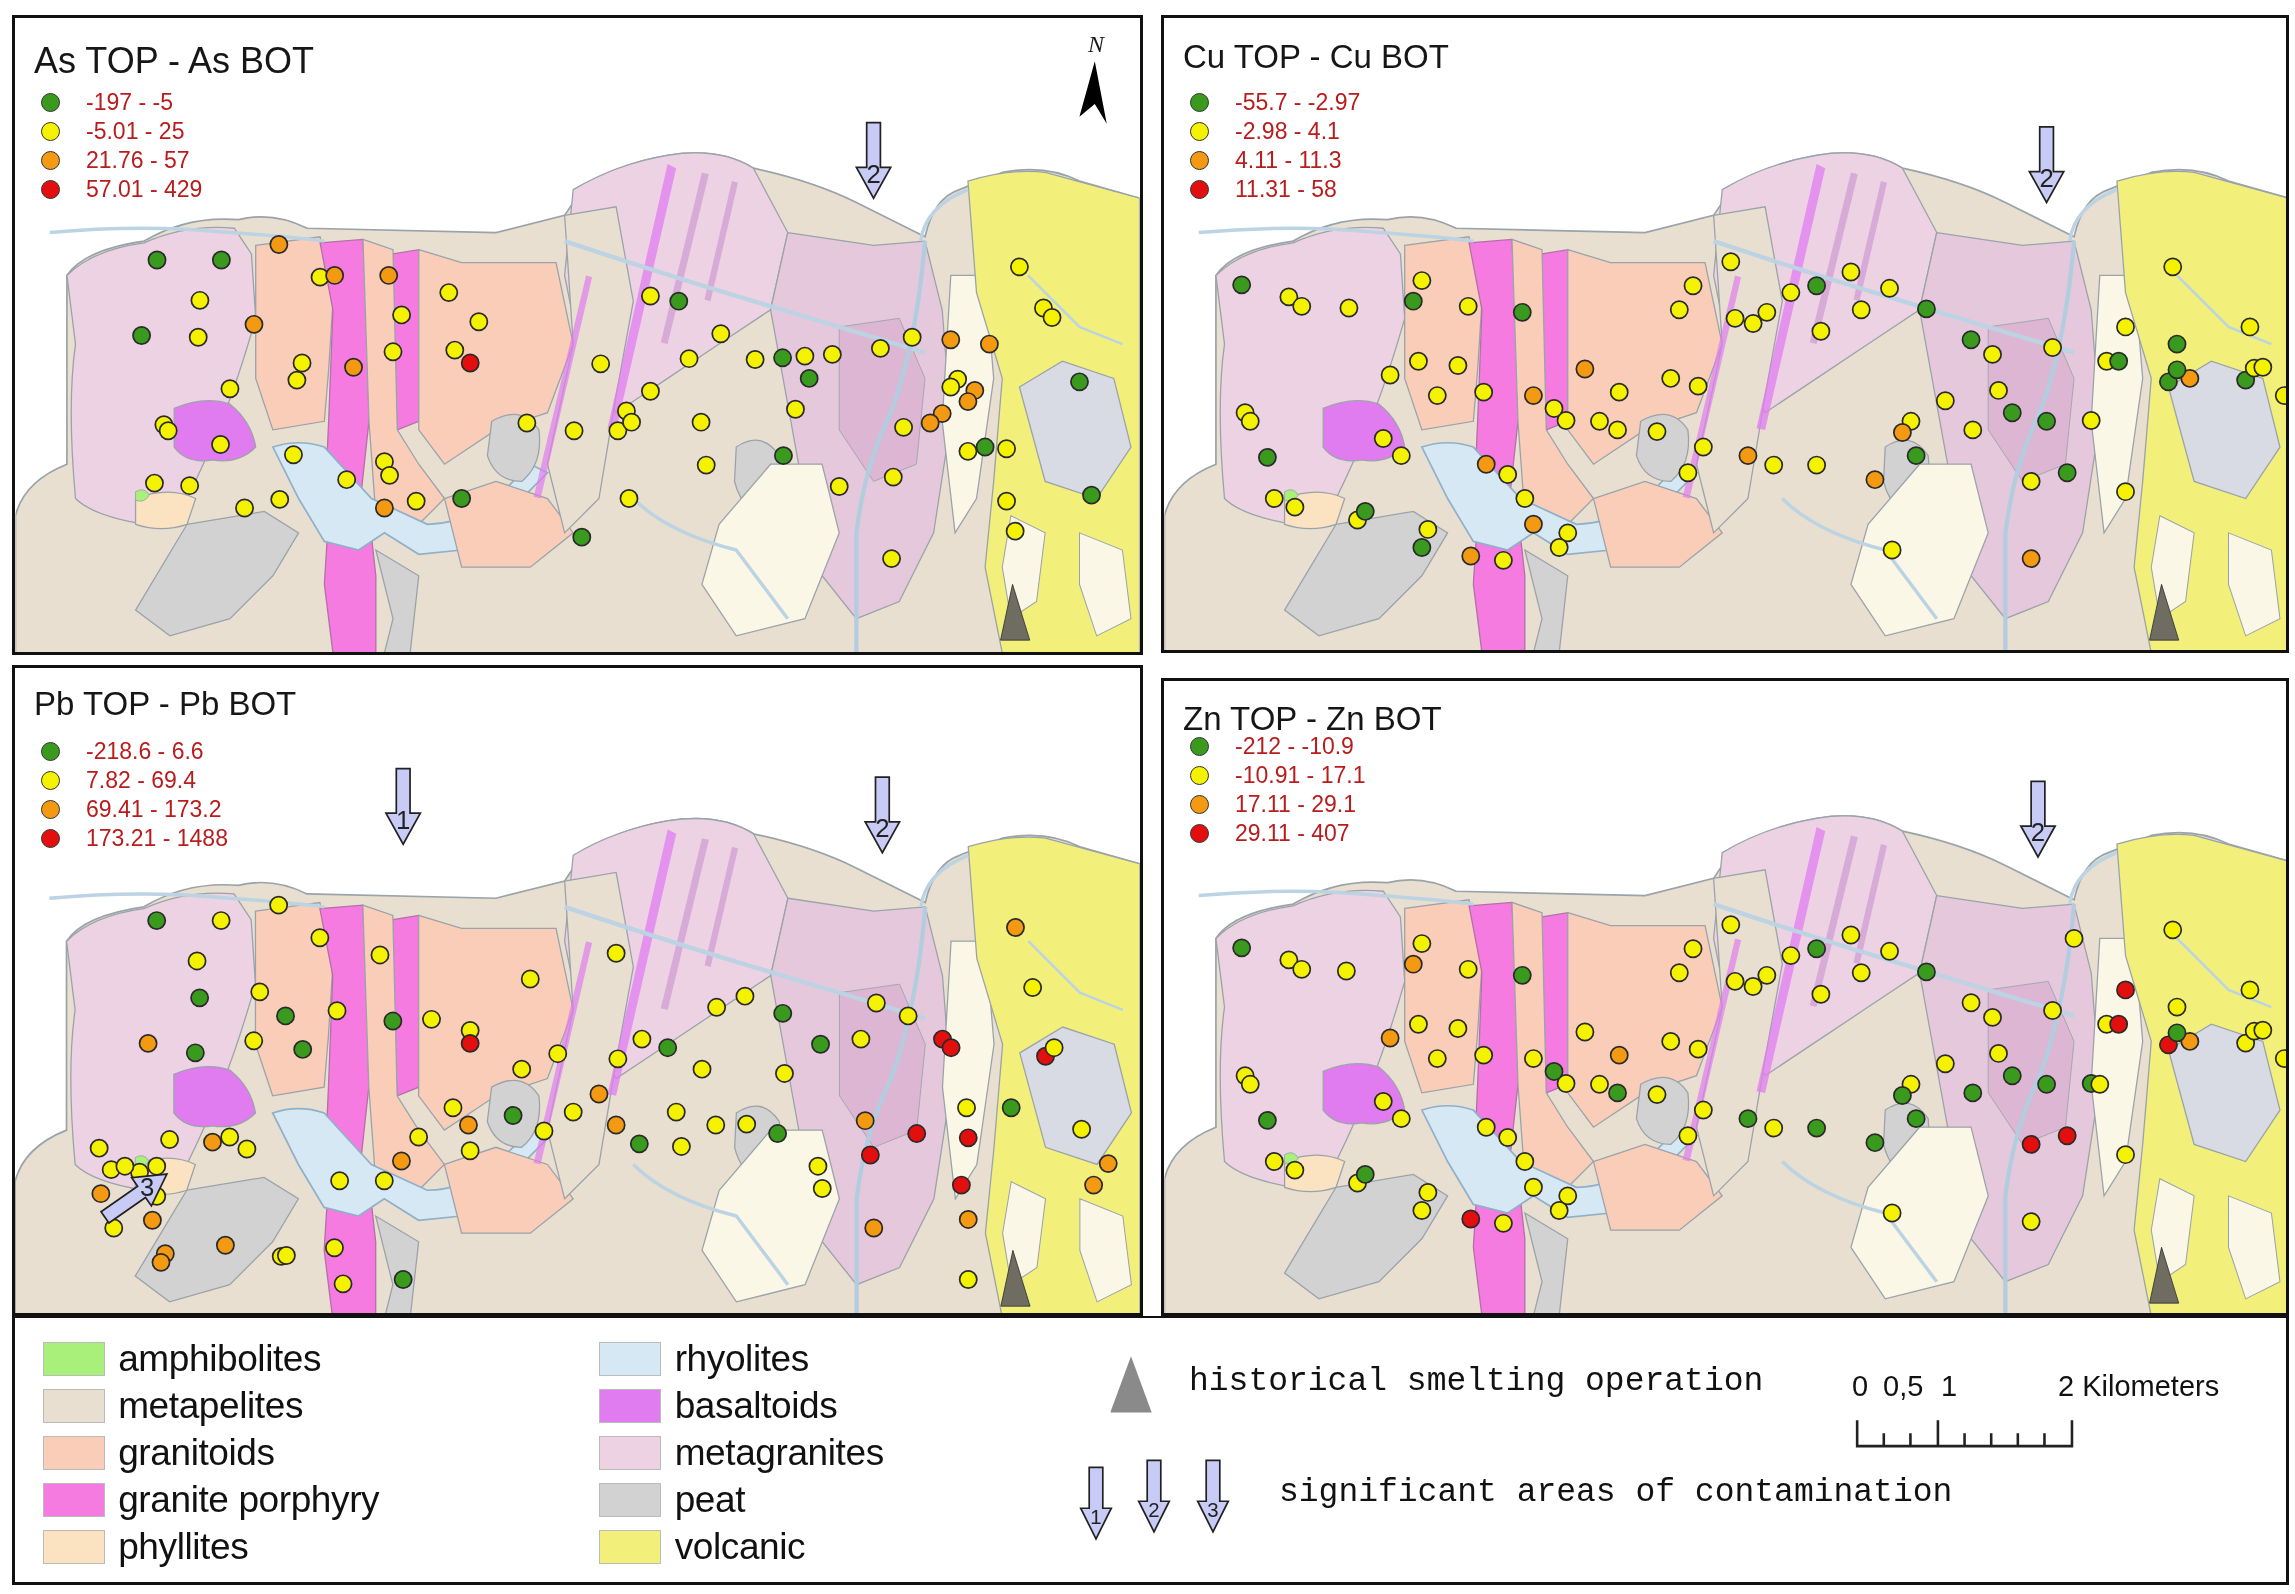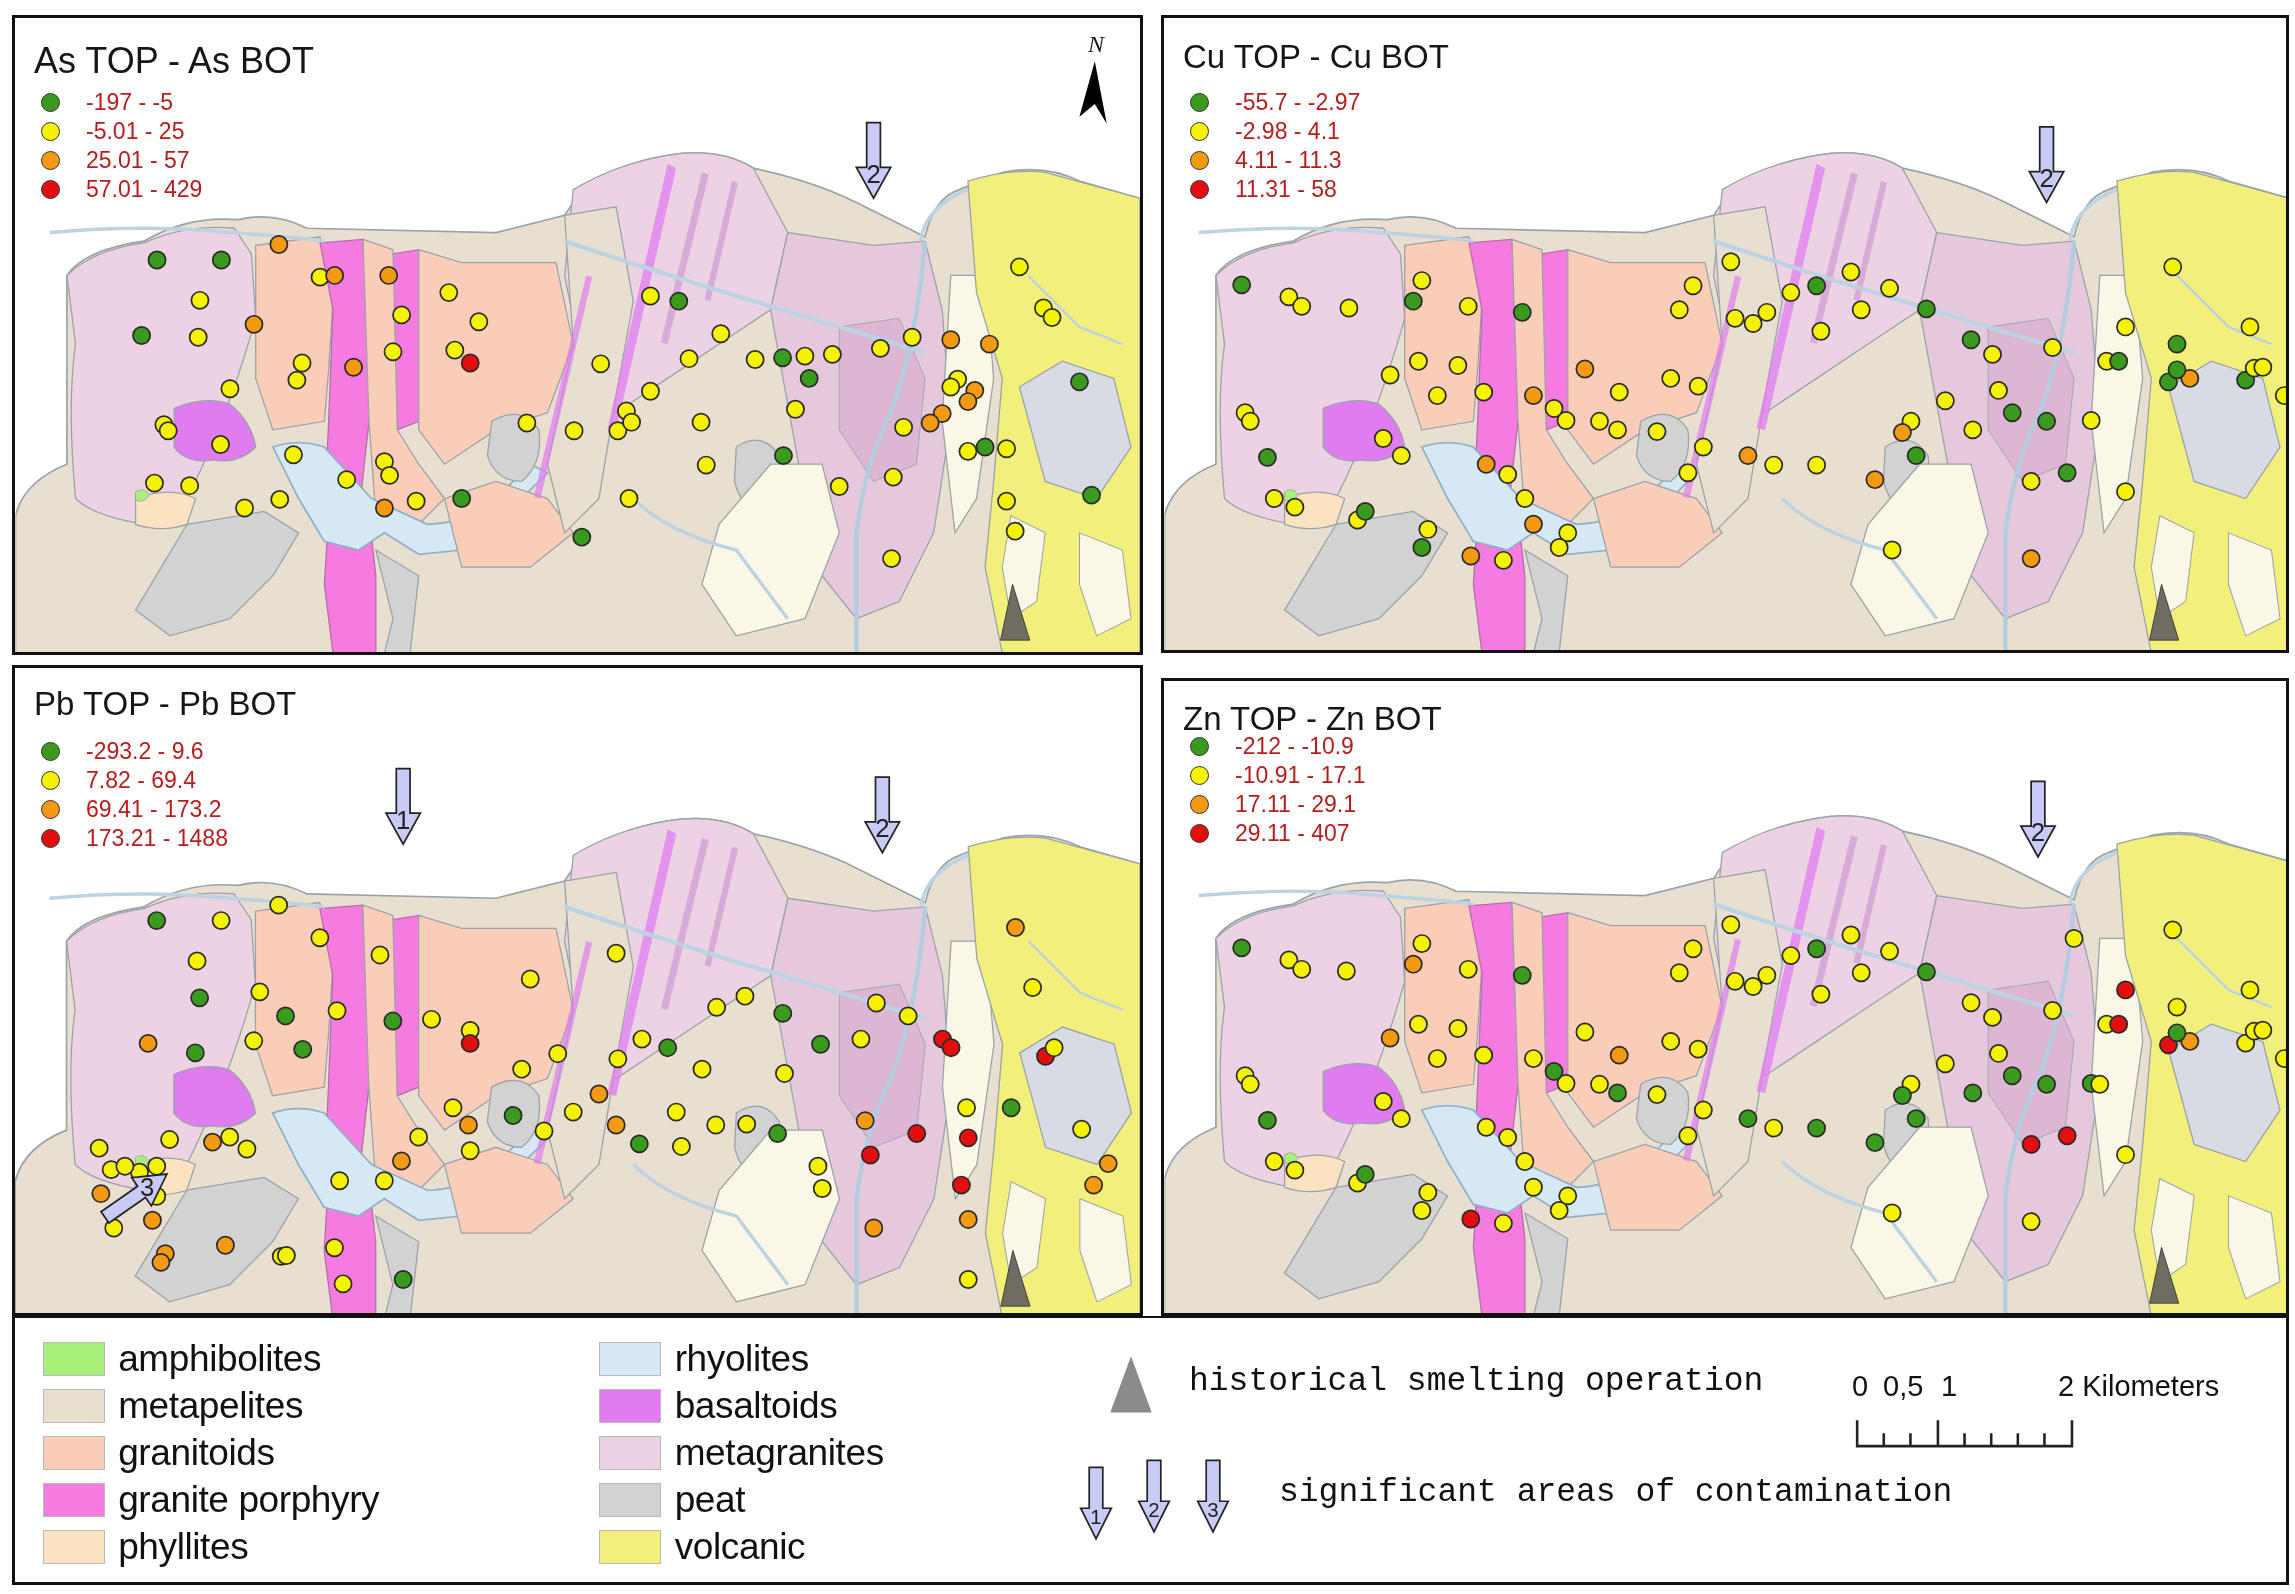--- a/index.html
+++ b/index.html
@@ -182,21 +182,21 @@
       <div class="row">
         <span class="dot" style="background: rgb(58, 154, 30);"></span>
         <span>-197 - -5</span>
       </div>
       <div class="row">
         <span class="dot" style="background: rgb(245, 242, 0);"></span>
         <span>-5.01 - 25</span>
       </div>
       <div class="row">
         <span class="dot" style="background: rgb(243, 154, 18);"></span>
-        <span>25.01 - 57</span>
+        <span>21.76 - 57</span>
       </div>
       <div class="row">
         <span class="dot" style="background: rgb(227, 15, 15);"></span>
         <span>57.01 - 429</span>
       </div>
     </div>
   <div class="north" style="left:1047px;top:13.7px;width:69px;height:120px;">
     <div style="position:absolute;left:26px;top:0;font-family:'Liberation Serif',serif;font-style:italic;font-size:24px;">N</div>
     <svg width="69" height="94" style="position:absolute;left:0;top:26px;" viewBox="0 0 80 110">
         <polygon points="38,5 20,70 38,55 52,78" fill="#000"></polygon>
@@ -439,21 +439,21 @@
         <g transform="translate(140,615) rotate(-125) translate(-22,-45)">
           <path d="M14,2 H30 V54 H42 L22,90 L2,54 H14 Z" fill="#c8cbf5" stroke="#222" stroke-width="2"></path>
       <text x="22" y="72" text-anchor="middle" font-family="Liberation Sans, sans-serif" font-size="30" fill="#222" transform="rotate(125 22 62)">3</text>
         </g>
       </g>
     </svg>
   <div class="ptitle" style="font-size:33px;top:17px;">Pb TOP - Pb BOT</div>
   <div class="plegend" style="top:69px;">
       <div class="row">
         <span class="dot" style="background: rgb(58, 154, 30);"></span>
-        <span>-293.2 - 9.6</span>
+        <span>-218.6 - 6.6</span>
       </div>
       <div class="row">
         <span class="dot" style="background: rgb(245, 242, 0);"></span>
         <span>7.82 - 69.4</span>
       </div>
       <div class="row">
         <span class="dot" style="background: rgb(243, 154, 18);"></span>
         <span>69.41 - 173.2</span>
       </div>
       <div class="row">

